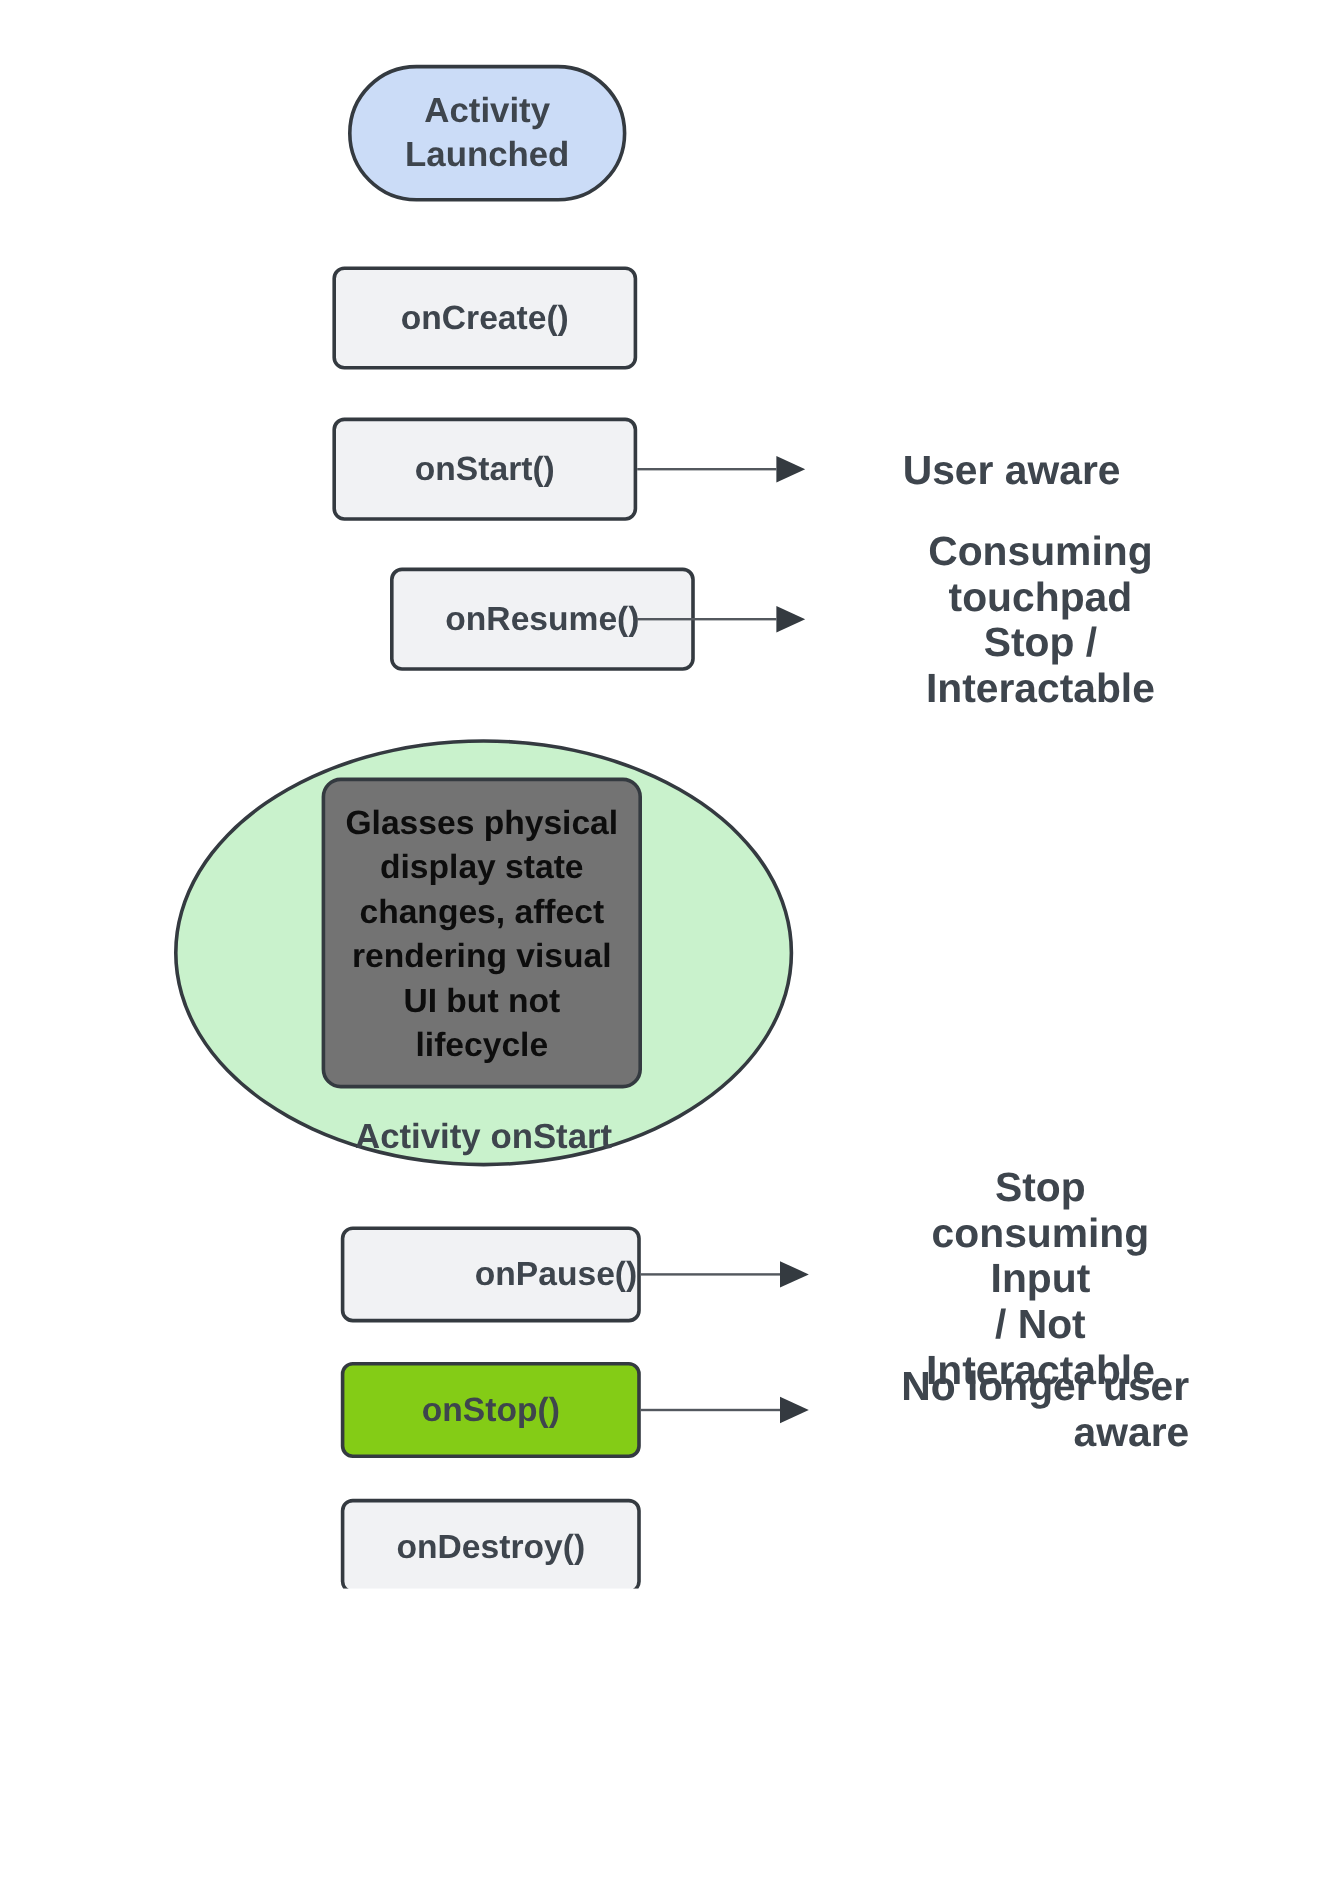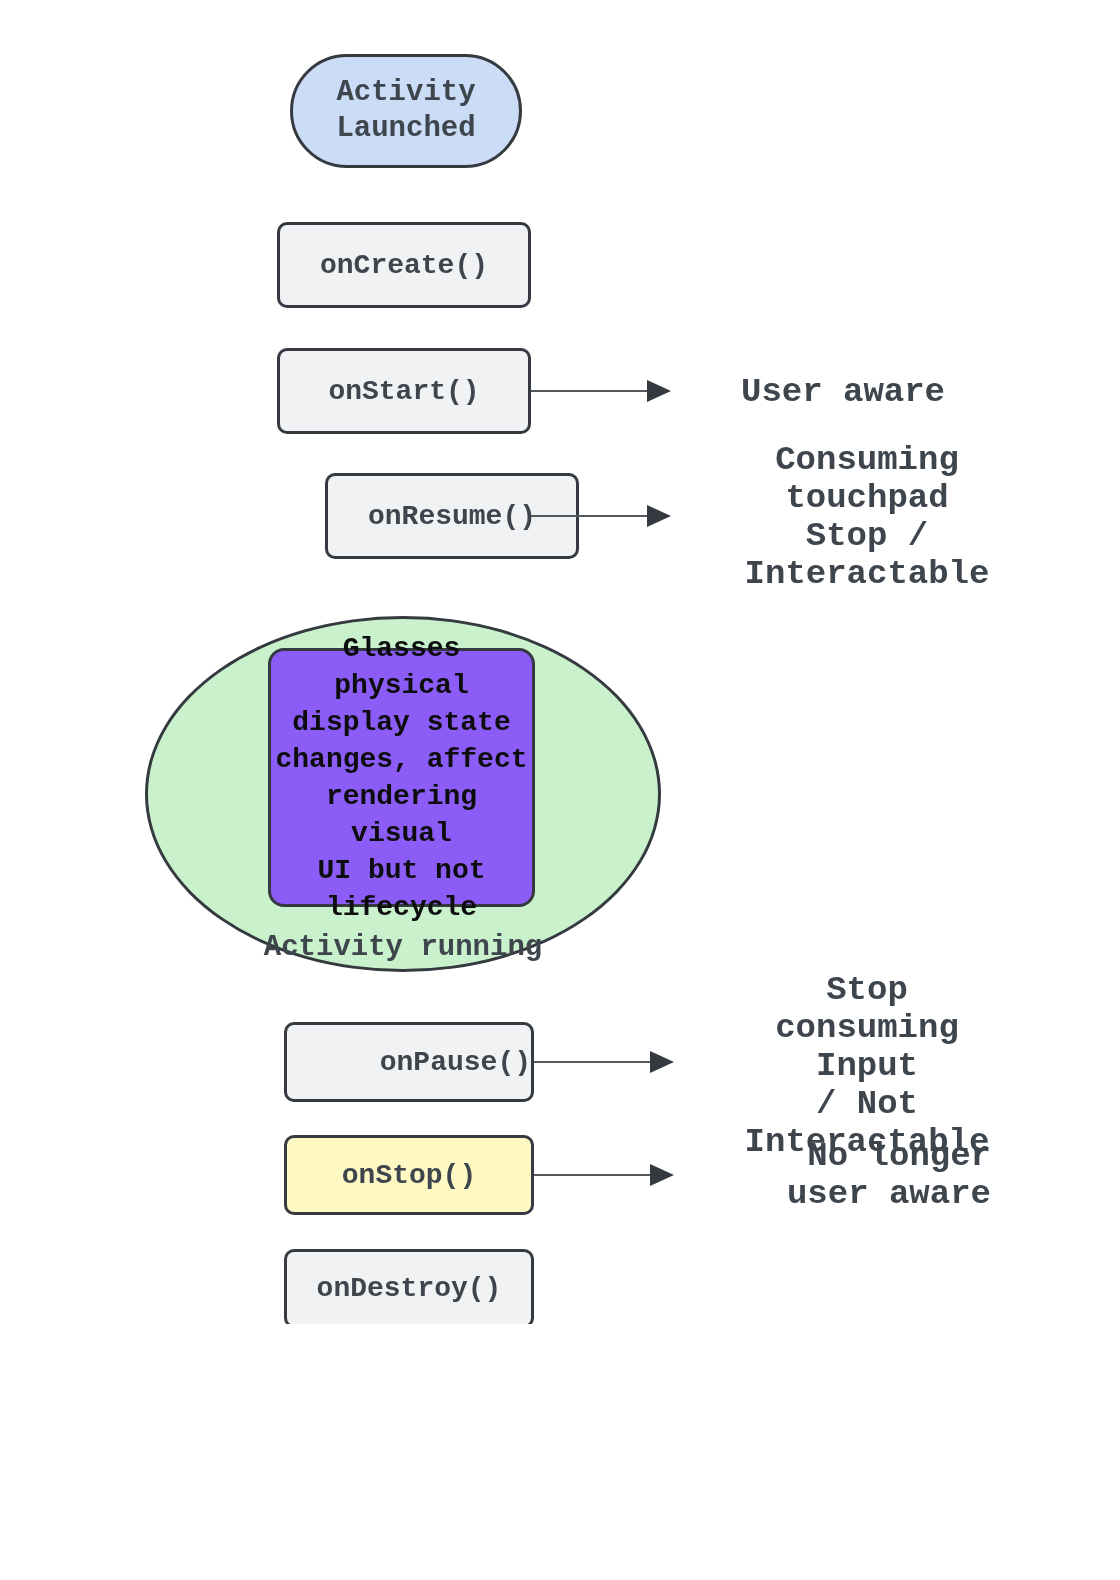--- a/index.html
+++ b/index.html
@@ -1,21 +1,21 @@
 <!DOCTYPE html>
 <html><head>
 <meta charset="utf-8">
 <style>
   html,body { margin:0; padding:0; background:#ffffff; }
   #canvas {
     position:relative;
     width:1120px;
     height:1324px;
     background:#ffffff;
-    font-family:Liberation Mono, monospace;
+    font-family:Liberation Sans, sans-serif;
     overflow:hidden;
   }
   .node {
     position:absolute;
     display:flex;
     align-items:center;
     justify-content:center;
     box-sizing:border-box;
     border:3px solid #343a40;
     font-weight:bold;
@@ -38,21 +38,21 @@
     align-items:flex-start;
   }
   .note {
     position:absolute;
     display:flex;
     align-items:center;
     justify-content:center;
     box-sizing:border-box;
     border:3px solid #343a40;
     border-radius:16px;
-    background:#8b5cf6;
+    background:#737373;
     color:#0d0d0d;
     font-weight:bold;
     font-size:28px;
     line-height:37px;
     text-align:center;
     white-space:pre-line;
   }
   .annotation {
     position:absolute;
     transform:translate(-50%,-50%);
@@ -117,33 +117,33 @@
 
   <div class="node ellipse" style="left: 145px; top: 616px; width: 516px; height: 356px; background-color: rgb(201, 242, 204);"></div>
   <div class="note" style="left:268px; top:648px; width:267px; height:259px;">
     <span>Glasses physical
 display state
 changes, affect
 rendering visual
 UI but not
 lifecycle</span>
   </div>
-  <div class="annotation" style="left:403px; top:948px; font-size:29px;">Activity running</div>
+  <div class="annotation" style="left:403px; top:948px; font-size:29px;">Activity onStart</div>
 
   <div class="node box" style="left: 284px; top: 1022px; width: 250px; height: 80px; background-color: rgb(241, 242, 244); justify-content: flex-end;">
     <span>onPause()</span>
   </div>
   <div class="arrow" style="left:534px; top:1051px; width:140px;">
     <div class="shaft"></div>
     <div class="head"></div>
   </div>
   <div class="annotation" style="left:867px; top:1066px;">Stop consuming Input
 / Not Interactable</div>
 
-  <div class="node box" style="left: 284px; top: 1135px; width: 250px; height: 80px; background-color: #fef9c3;">
+  <div class="node box" style="left: 284px; top: 1135px; width: 250px; height: 80px; background-color: #84cc16;">
     <span>onStop()</span>
   </div>
   <div class="arrow" style="left:534px; top:1164px; width:140px;">
     <div class="shaft"></div>
     <div class="head"></div>
   </div>
   <div class="annotation" style="left:862px; top:1175px;text-align:right;">No longer user aware</div>
 
   <div class="node box" style="left: 284px; top: 1249px; width: 250px; height: 79px; background-color: rgb(241, 242, 244);">
     <span>onDestroy()</span>

